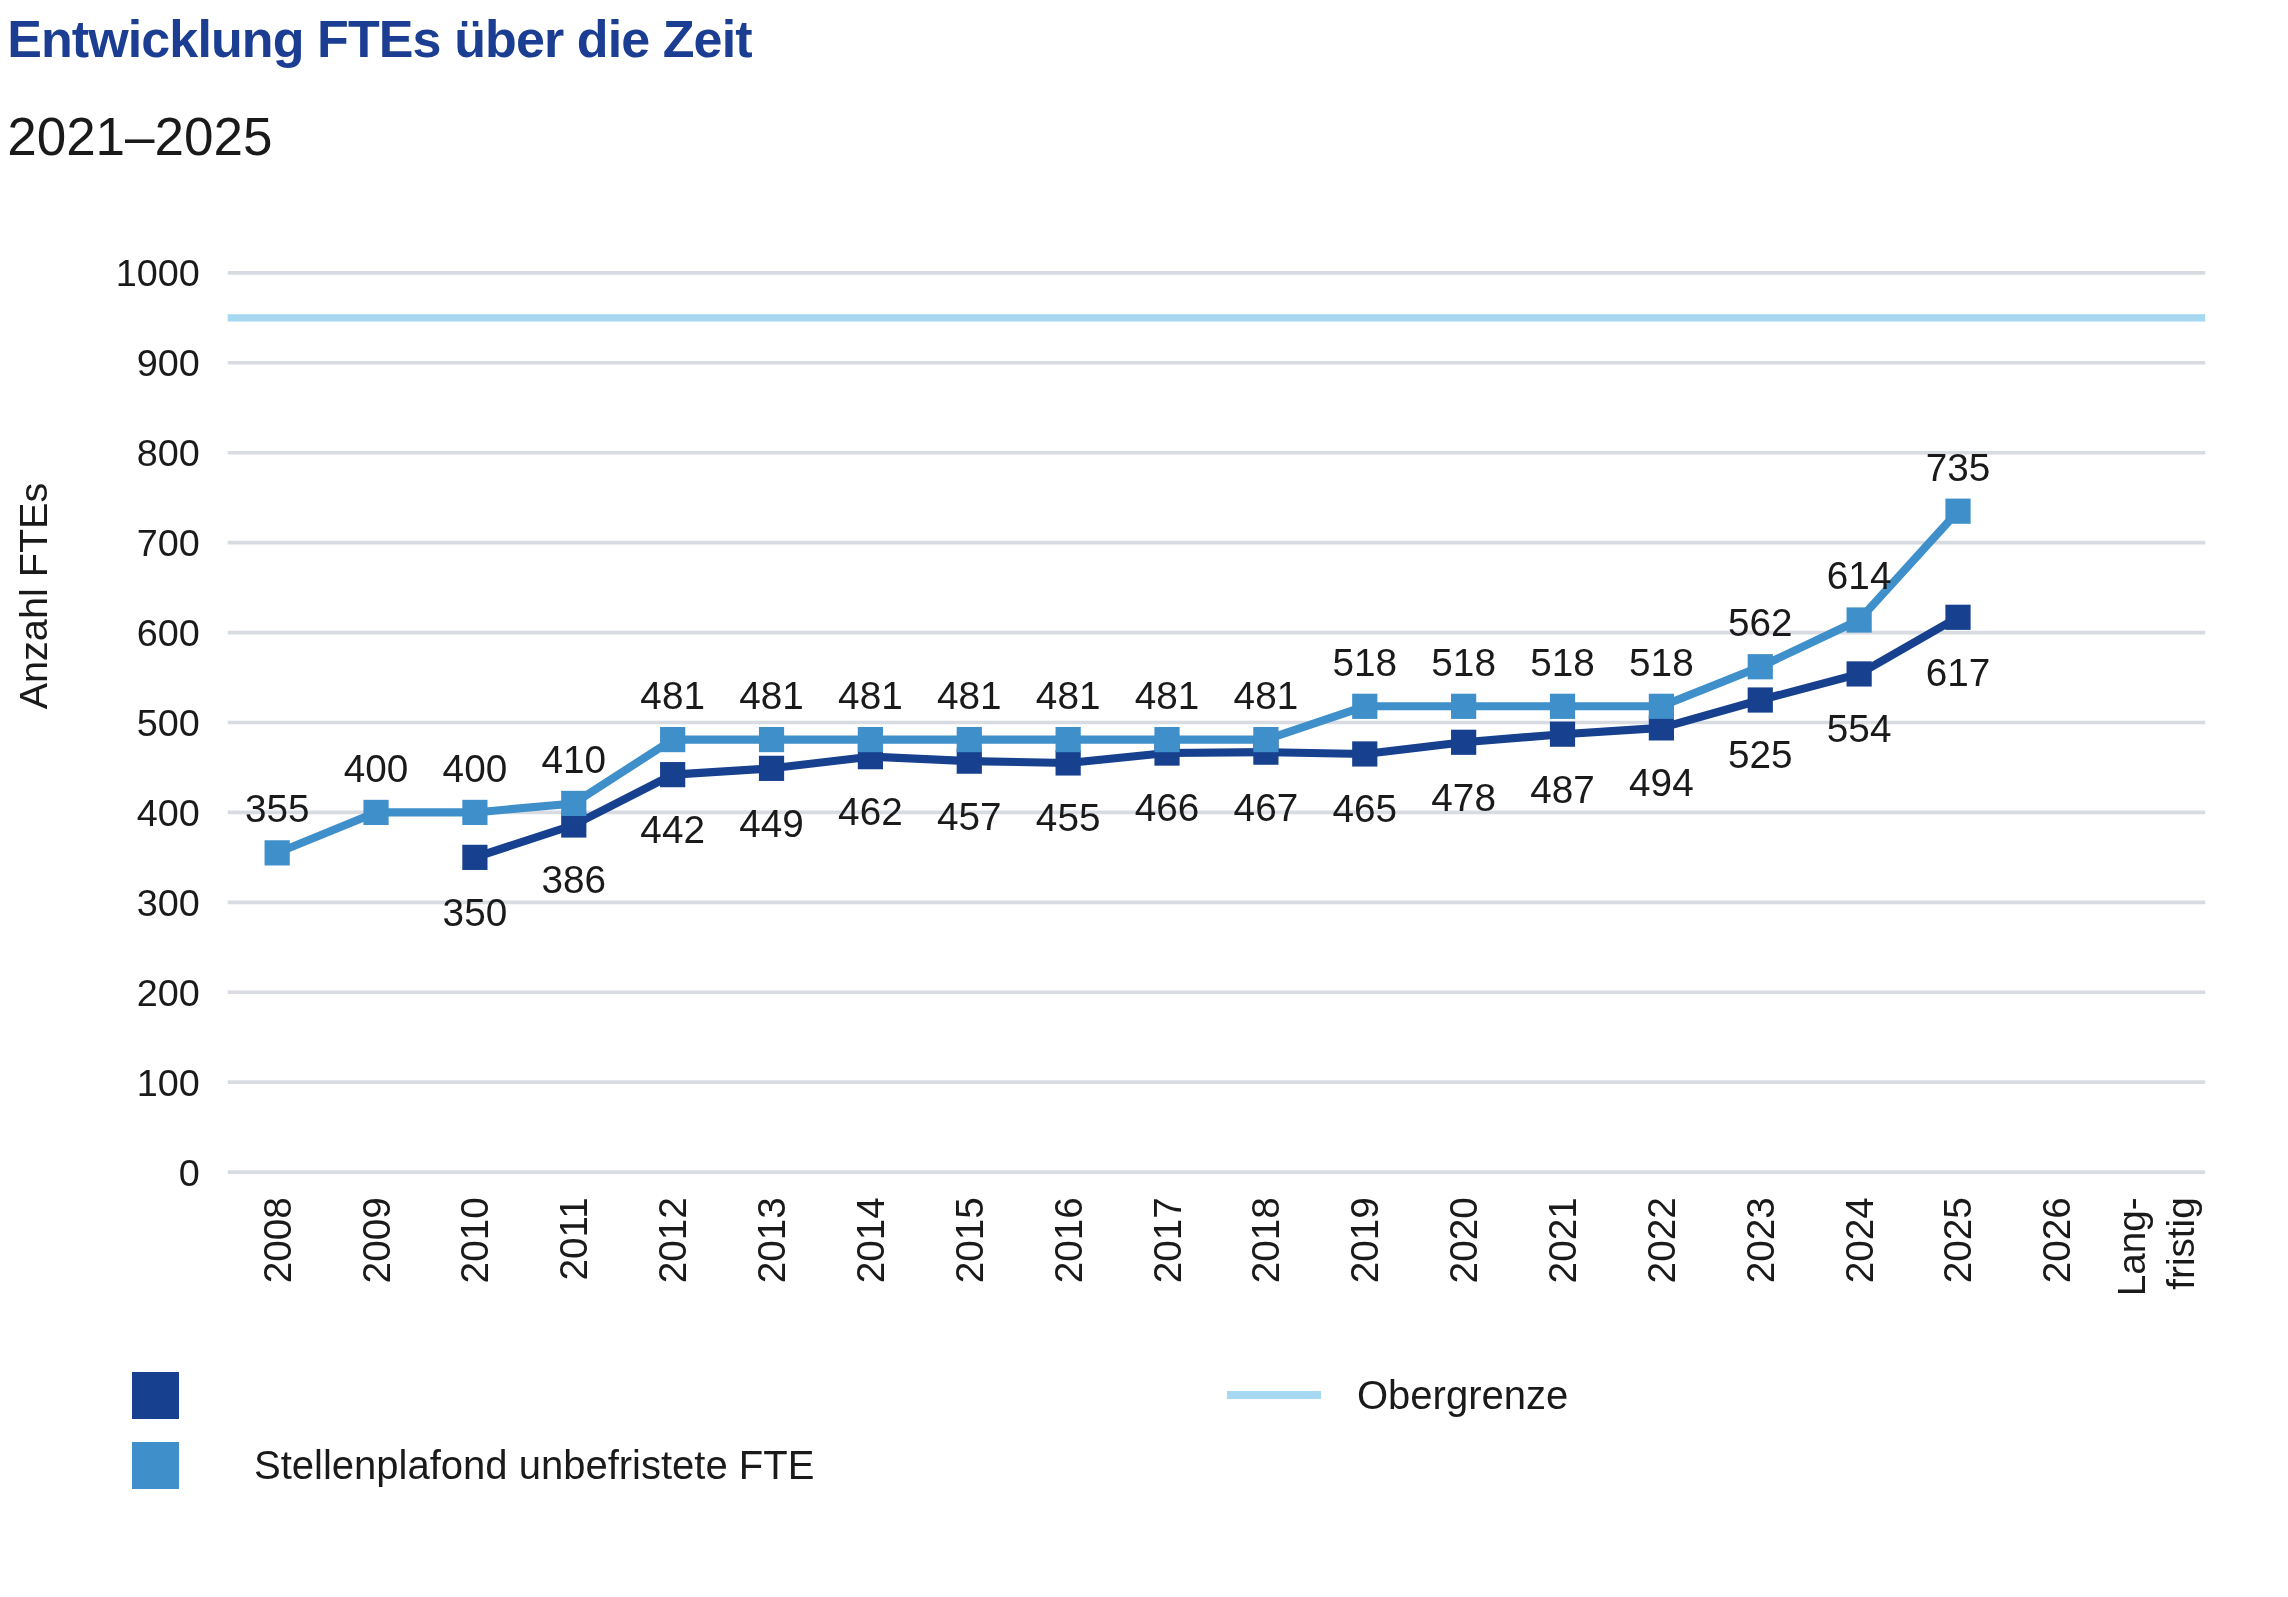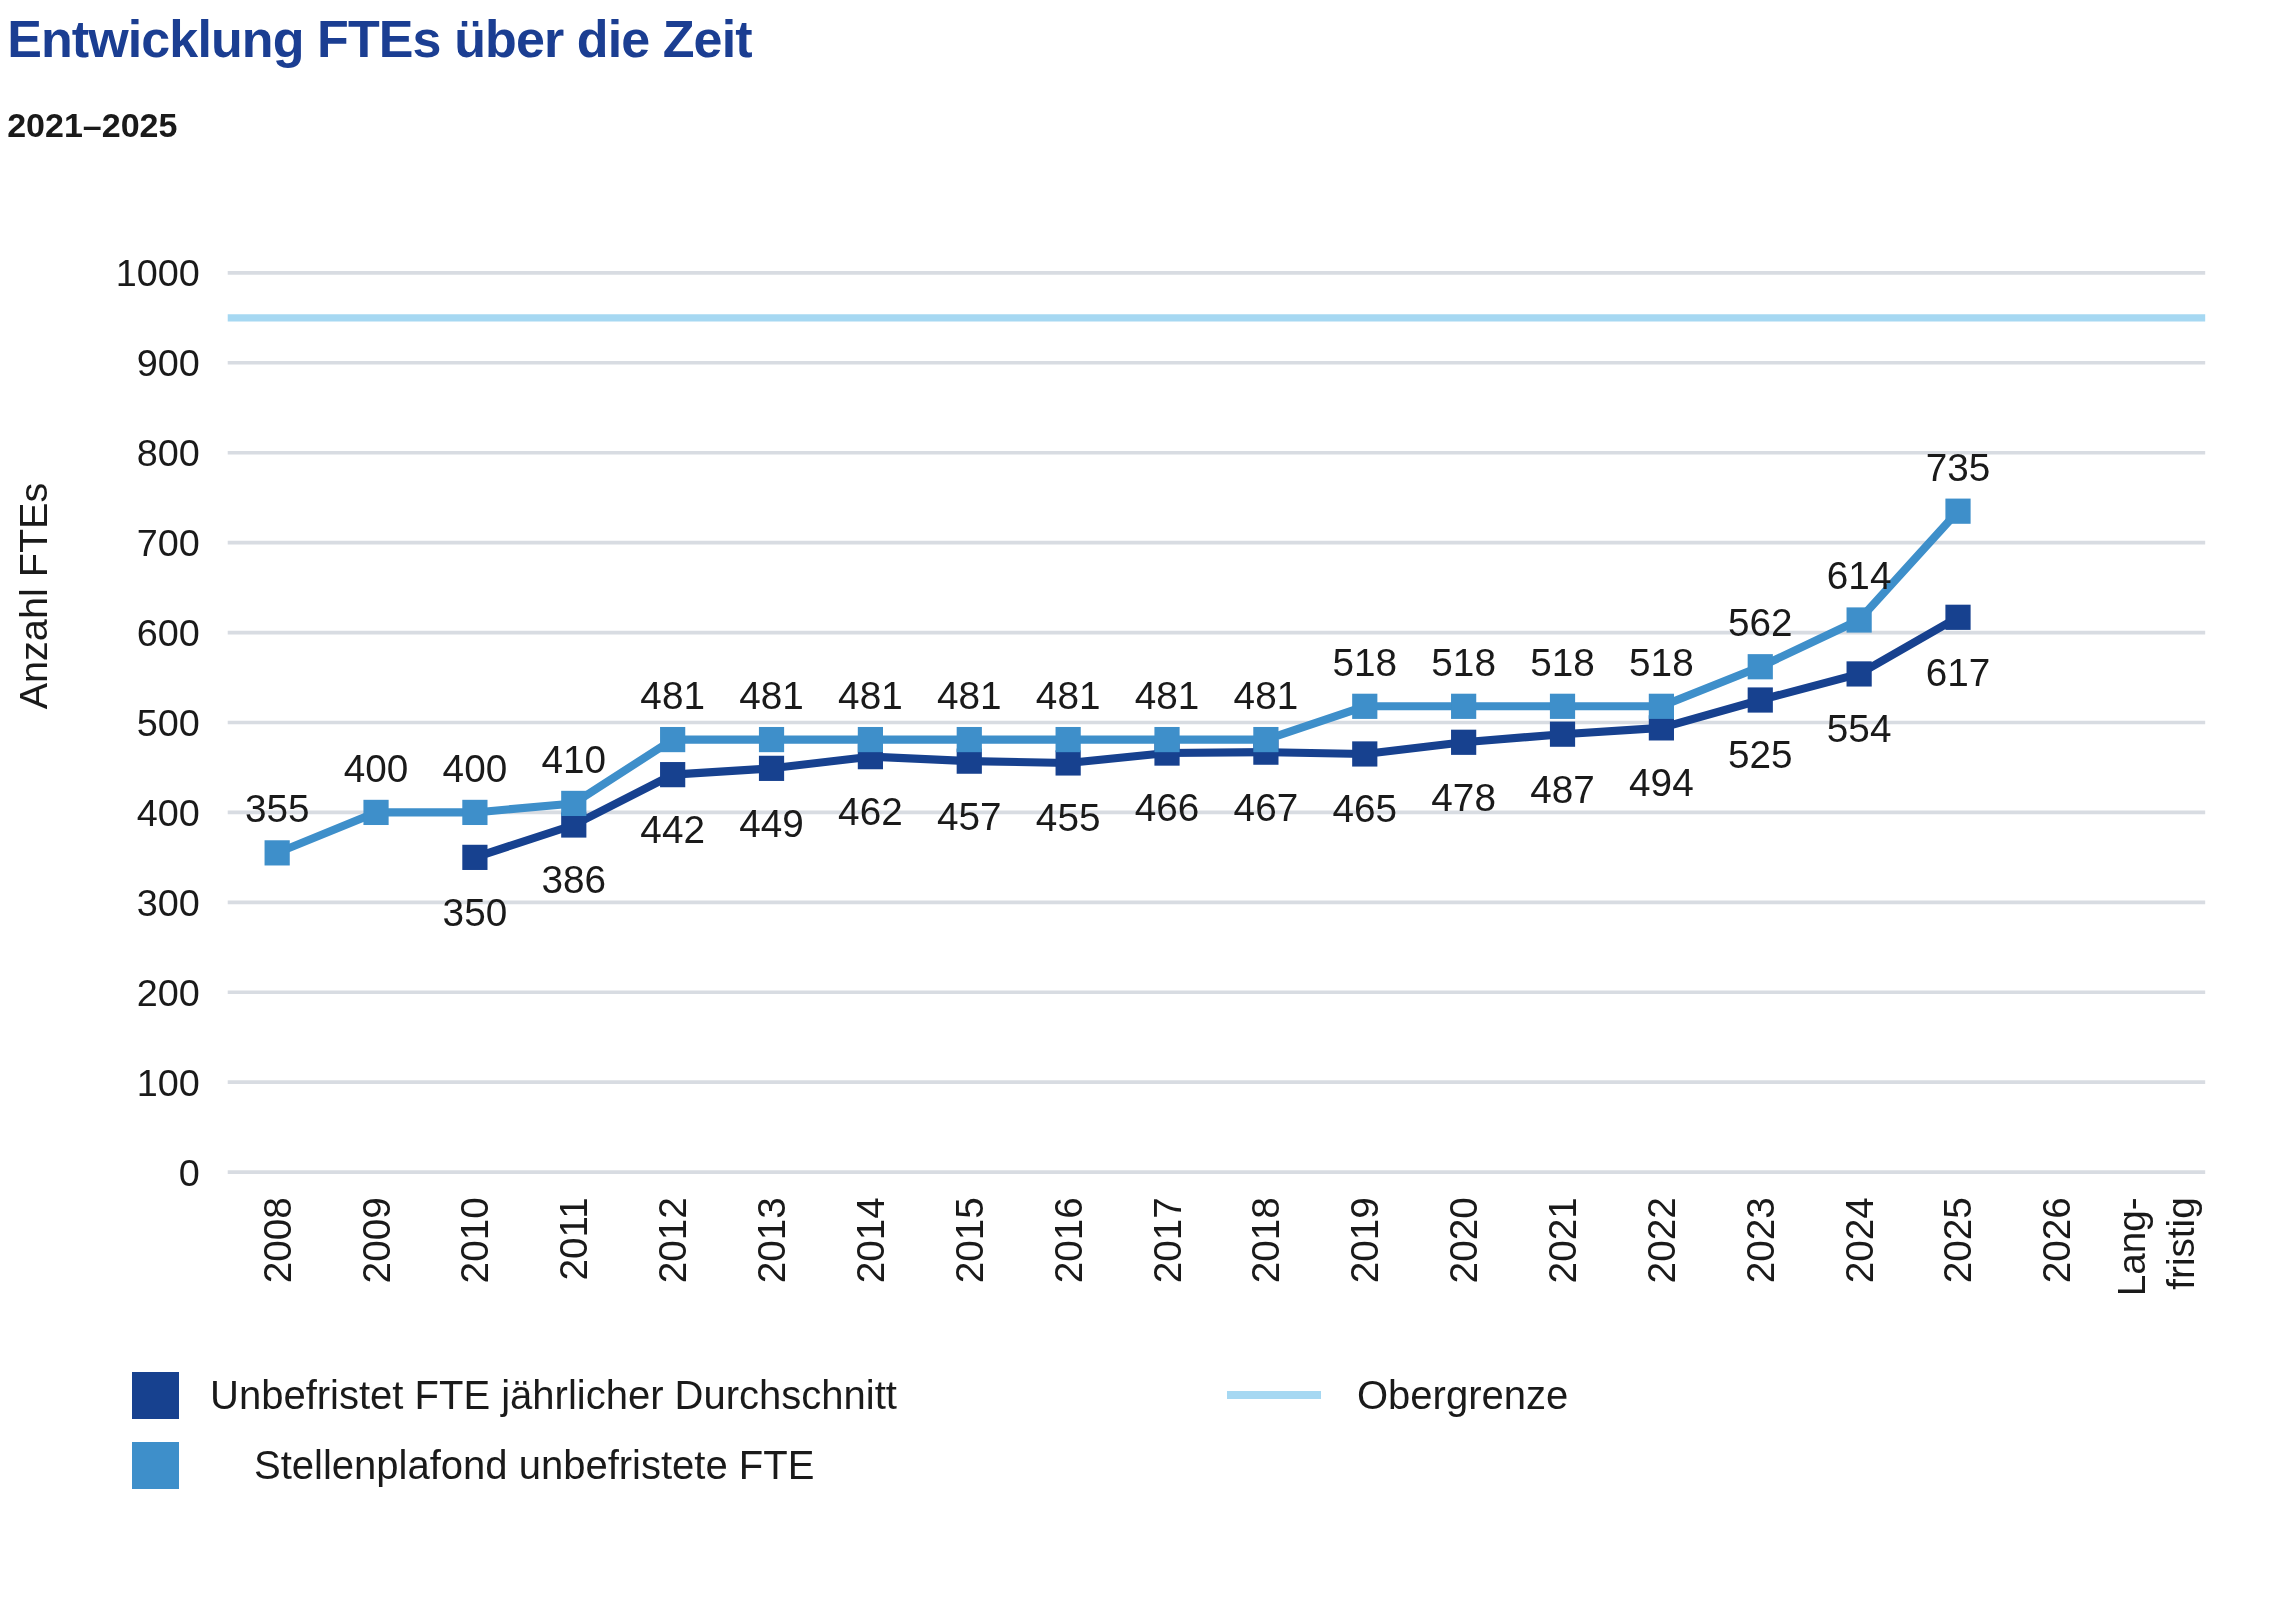--- a/index.html
+++ b/index.html
@@ -18,22 +18,22 @@
     left:7.2px; top:9px;
     margin:0;
     font-size:52px;
     font-weight:bold;
     letter-spacing:-0.9px;
     color:#1B3E92;
   }
   .subtitle{
     position:absolute;
     left:7.2px; top:106px;
-    font-size:34px;
-    font-weight:bold;
+    font-size:53px;
+    font-weight:normal;
     color:#1a1a1a;
   }
   .chart-wrap{
     position:absolute;
     left:0; top:0;
     width:2288px;
     height:1598px;
   }
   svg text{
     font-family:"Liberation Sans", sans-serif;
@@ -190,21 +190,20 @@
         <text x="1845.8249999999998" y="750.518" text-anchor="middle" font-size="43" fill="#1A1A1A">518</text>
         <text x="1955.675" y="706.5619999999999" text-anchor="middle" font-size="43" fill="#1A1A1A">562</text>
         <text x="2065.5249999999996" y="654.614" text-anchor="middle" font-size="43" fill="#1A1A1A">614</text>
         <text x="2175.375" y="533.735" text-anchor="middle" font-size="43" fill="#1A1A1A">735</text>
       </svg>
   </div>
 
   <div class="legend">
     <div class="legend-item" id="legend-item-0">
       <span class="swatch-square" style="background: rgb(23, 65, 143);"></span>
-      <span>Unbefristet FTE jährlicher Durchschnitt</span>
     </div>
     <div class="legend-item" id="legend-item-1">
       <span class="swatch-square" style="background: rgb(62, 143, 202);"></span>
       <span>Stellenplafond unbefristete FTE</span>
     </div>
     <div class="legend-item" id="legend-item-2">
       <span class="swatch-line" style="background: rgb(166, 216, 242);"></span>
       <span>Obergrenze</span>
     </div>
   </div>

